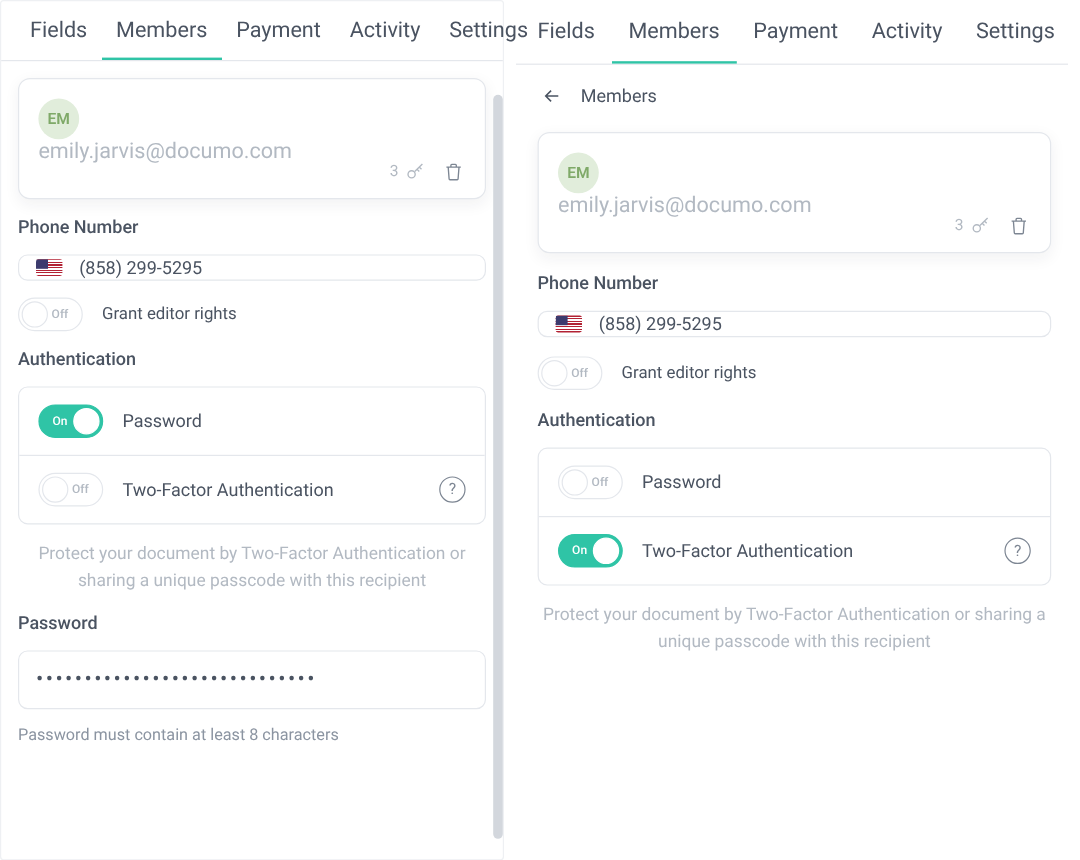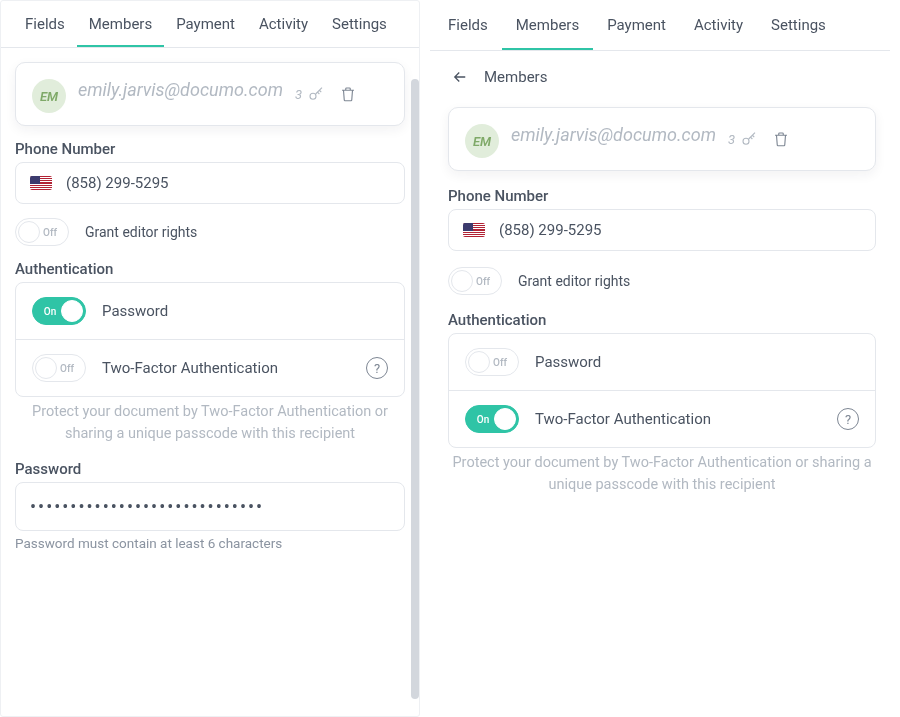--- a/index.html
+++ b/index.html
@@ -38,21 +38,21 @@
   
   .tabs{
     display:flex;gap:0;align-items:flex-end;
     border-bottom:1px solid var(--border);
     padding:0 10px;
   }
   .tab{
     padding:14px 12px 12px;
     cursor:pointer;
     color:var(--text);
-    font-size:15px;
+    font-size:18px;
     border-bottom:2px solid transparent;
     user-select:none;
   }
   .tab.active{border-bottom-color:var(--accent);}
   .pane-left .tabs{padding:0 12px;}
   .pane-right .tabs{padding:0 4px;}
   .pane-right .tab{padding:16px 14px 14px;}
 
   
   .scrollbar{
@@ -80,21 +80,21 @@
     width:20px;height:20px;display:flex;align-items:center;justify-content:center;
     cursor:pointer;color:#4a5361;
   }
   .arrow-left svg{width:18px;height:18px;stroke:currentColor;stroke-width:1.7;fill:none;}
 
   
   .card{
     background:#fff;border:1px solid var(--border);border-radius:10px;
     box-shadow:0 4px 12px rgba(32,41,56,0.06);
     padding:16px 16px 12px 16px;
-    display:flex;flex-direction:row;gap:12px;font-style:italic;
+    display:flex;flex-direction:column;
   }
   .avatar{
     width:34px;height:34px;border-radius:50%;
     background:#e1eddb;
     display:flex;align-items:center;justify-content:center;
     color:#7fa968;font-weight:600;font-size:13px;
   }
   .email{color:var(--text-lighter);font-size:18px;}
   .card-actions{
     display:flex;justify-content:flex-end;align-items:center;gap:12px;
@@ -104,21 +104,21 @@
   .key-group .count{font-size:13px;}
   .icon{width:20px;height:20px;display:flex;align-items:center;justify-content:center;}
   .icon svg{width:18px;height:18px;fill:none;stroke:currentColor;stroke-width:1.5;}
   .trash{color:#7d8693;cursor:pointer;}
 
   
   .label{font-size:15px;color:var(--text);font-weight:500;}
   .input{
     display:flex;align-items:center;gap:14px;
     border:1px solid var(--border);border-radius:8px;
-    padding:11px 14px;background:#fff;
+    padding:1px 14px;background:#fff;
   }
   .flag{
     width:22px;height:14px;border-radius:2px;overflow:hidden;position:relative;
     background:linear-gradient(
       to bottom,
       #b22234 0 7.7%,#fff 7.7% 15.4%,#b22234 15.4% 23.1%,#fff 23.1% 30.8%,
       #b22234 30.8% 38.5%,#fff 38.5% 46.2%,#b22234 46.2% 53.9%,#fff 53.9% 61.6%,
       #b22234 61.6% 69.3%,#fff 69.3% 77%,#b22234 77% 84.7%,#fff 84.7% 92.4%,#b22234 92.4% 100%);
   }
   .flag::before{content:"";position:absolute;left:0;top:0;width:10px;height:8px;background:#3c3b6e;}
@@ -142,21 +142,21 @@
     position:absolute;top:2px;width:22px;height:22px;border-radius:50%;
     background:#fff;border:1px solid var(--border);
     transition:left .15s;
   }
   .toggle.off .knob{left:2px;}
   .toggle.off .label-txt{left:22px;right:6px;}
   .toggle.on{background:var(--accent);border-color:var(--accent);}
   .toggle.on .label-txt{left:8px;right:26px;color:#fff;text-align:center;}
   .toggle.on .knob{left:28px;border-color:#fff;}
 
-  .section{display:flex;flex-direction:column;gap:4px;}
+  .section{display:flex;flex-direction:column;gap:14px;}
 
   
   .auth-box{
     border:1px solid var(--border);border-radius:8px;overflow:hidden;
   }
   .auth-row{
     display:flex;align-items:center;gap:16px;
     padding:14px 16px;
   }
   .auth-row + .auth-row{border-top:1px solid var(--border);}
@@ -245,21 +245,21 @@
           <div class="name">Two-Factor Authentication</div>
           <div class="help">?</div>
         </div>
       </div>
       <div class="hint">Protect your document by Two-Factor Authentication or sharing a unique passcode with this recipient</div>
     </div>
 
     <div class="section">
       <div class="label">Password</div>
       <div class="pw-input">•••••••••••••••••••••••••••••</div>
-      <div class="pw-help">Password must contain at least 6 characters</div>
+      <div class="pw-help">Password must contain at least 8 characters</div>
     </div>
 
   </div>
 
   <div class="scrollbar">
     <div class="thumb"></div>
   </div>
 </div>
 
 <div class="pane pane-right">

